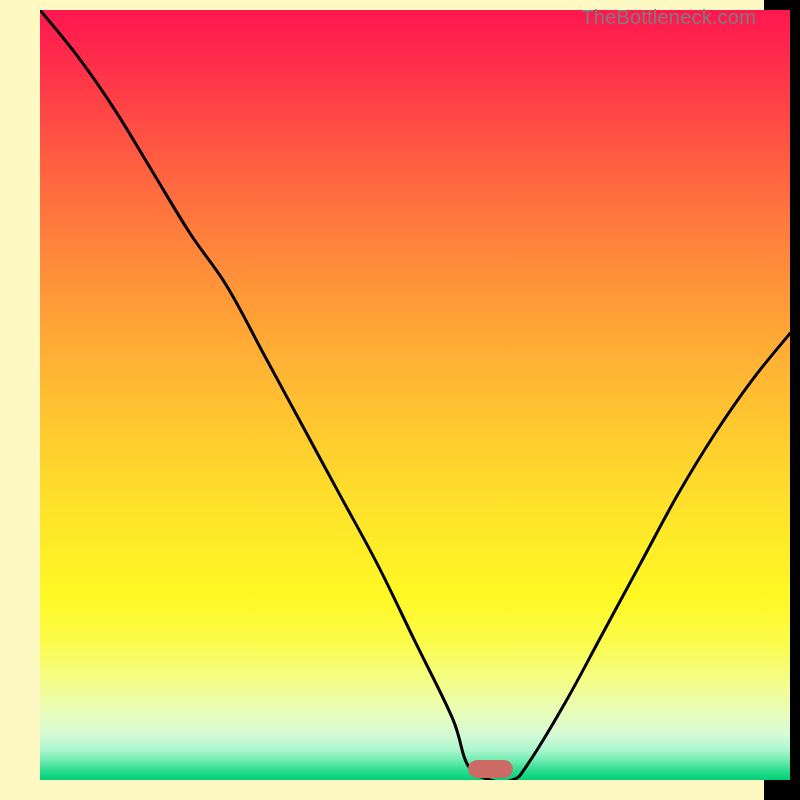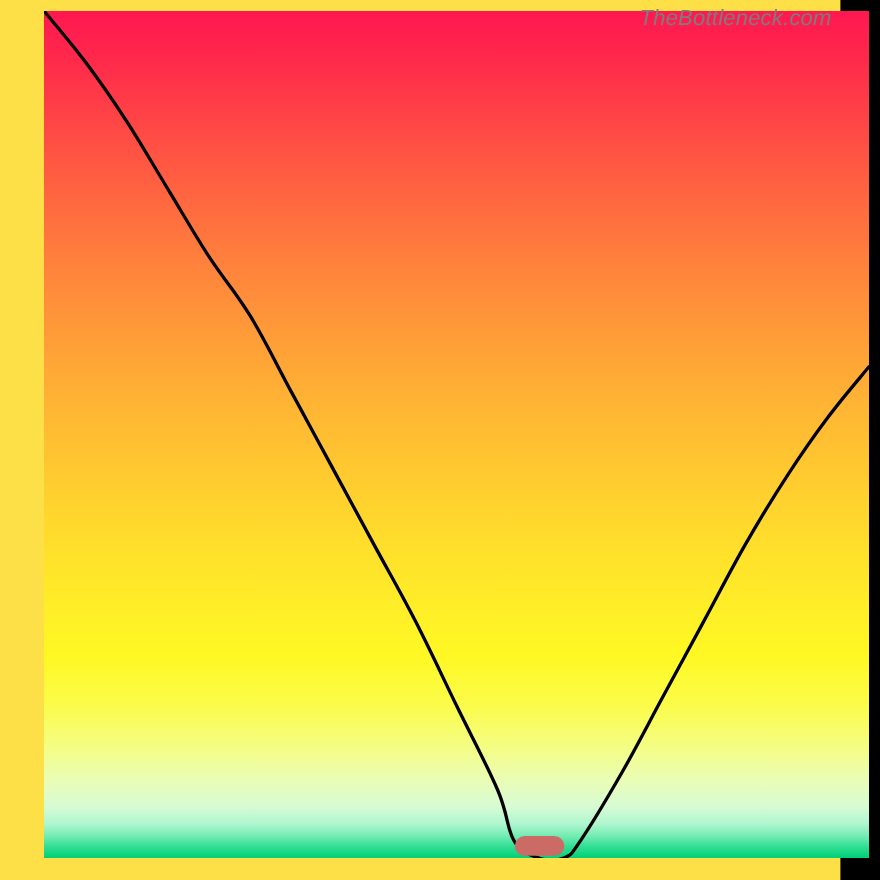--- a/index.html
+++ b/index.html
@@ -8,22 +8,21 @@
     width: 800px;
     height: 800px;
     background: #000;
     overflow: hidden;
     font-family: Arial, Helvetica, sans-serif;
   }
   .frame {
     position: relative;
     width: 764px;
     height: 800px;
-    background: #fde047;
-    font-style: italic;
+    background: #fef9c3;
   }
   .plot-area {
     position: absolute;
     left: 40px;
     top: 10px;
     width: 750px;
     height: 770px;
     background: linear-gradient(to bottom,
       #ff1750 0%,
       #ff2a4b 6%,

